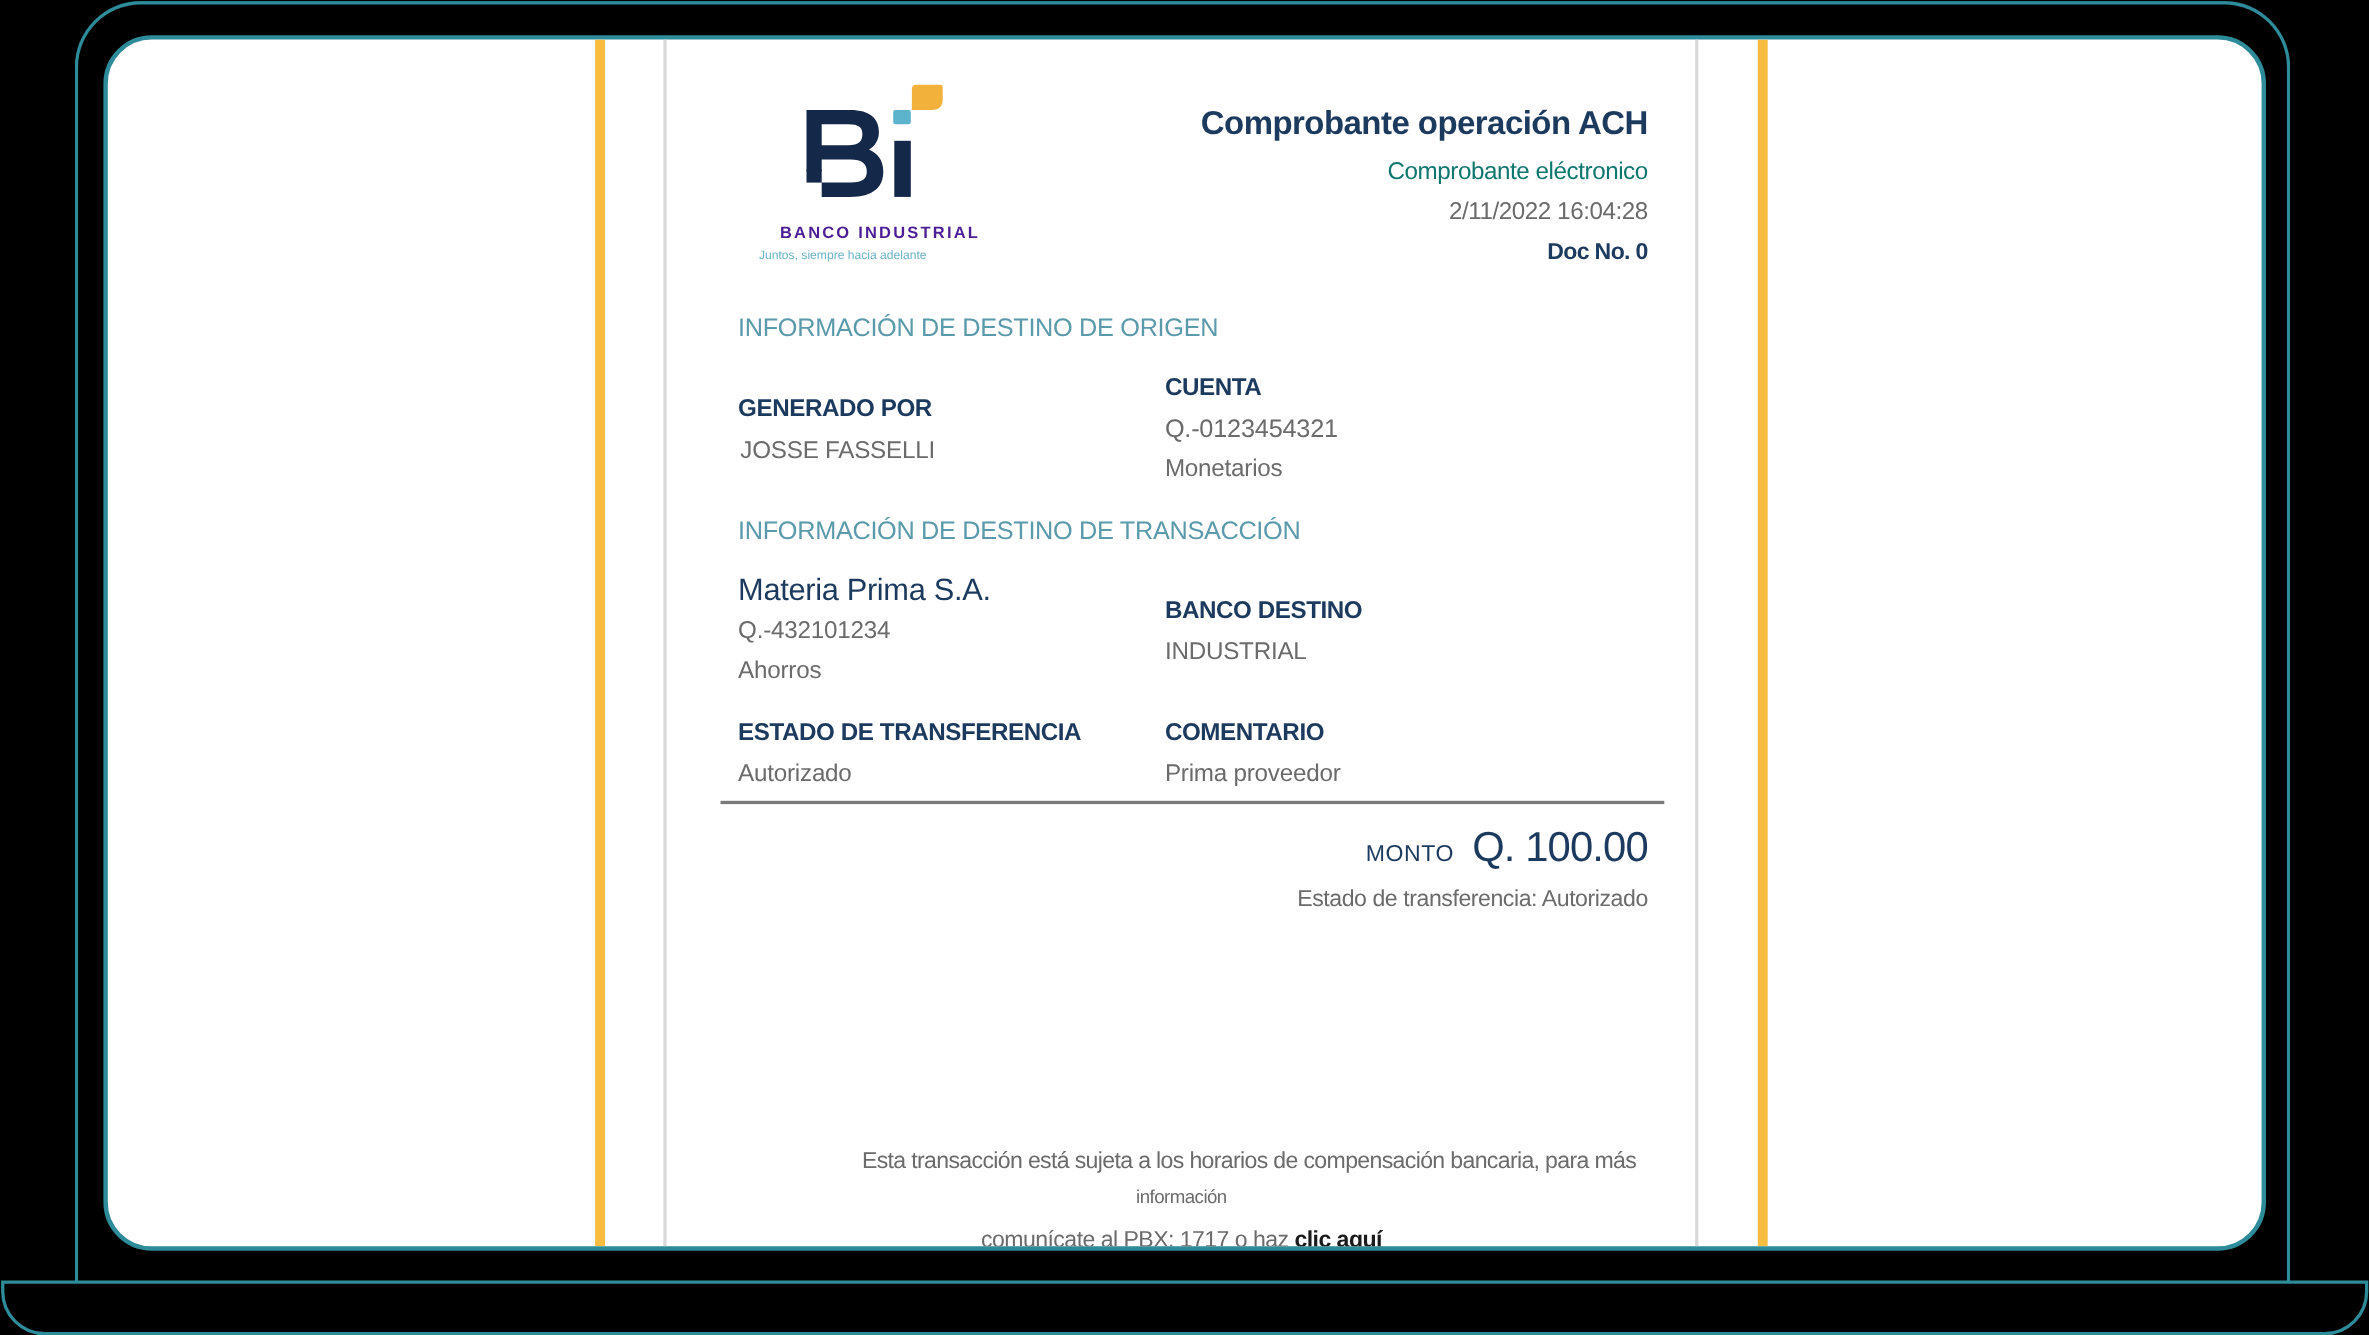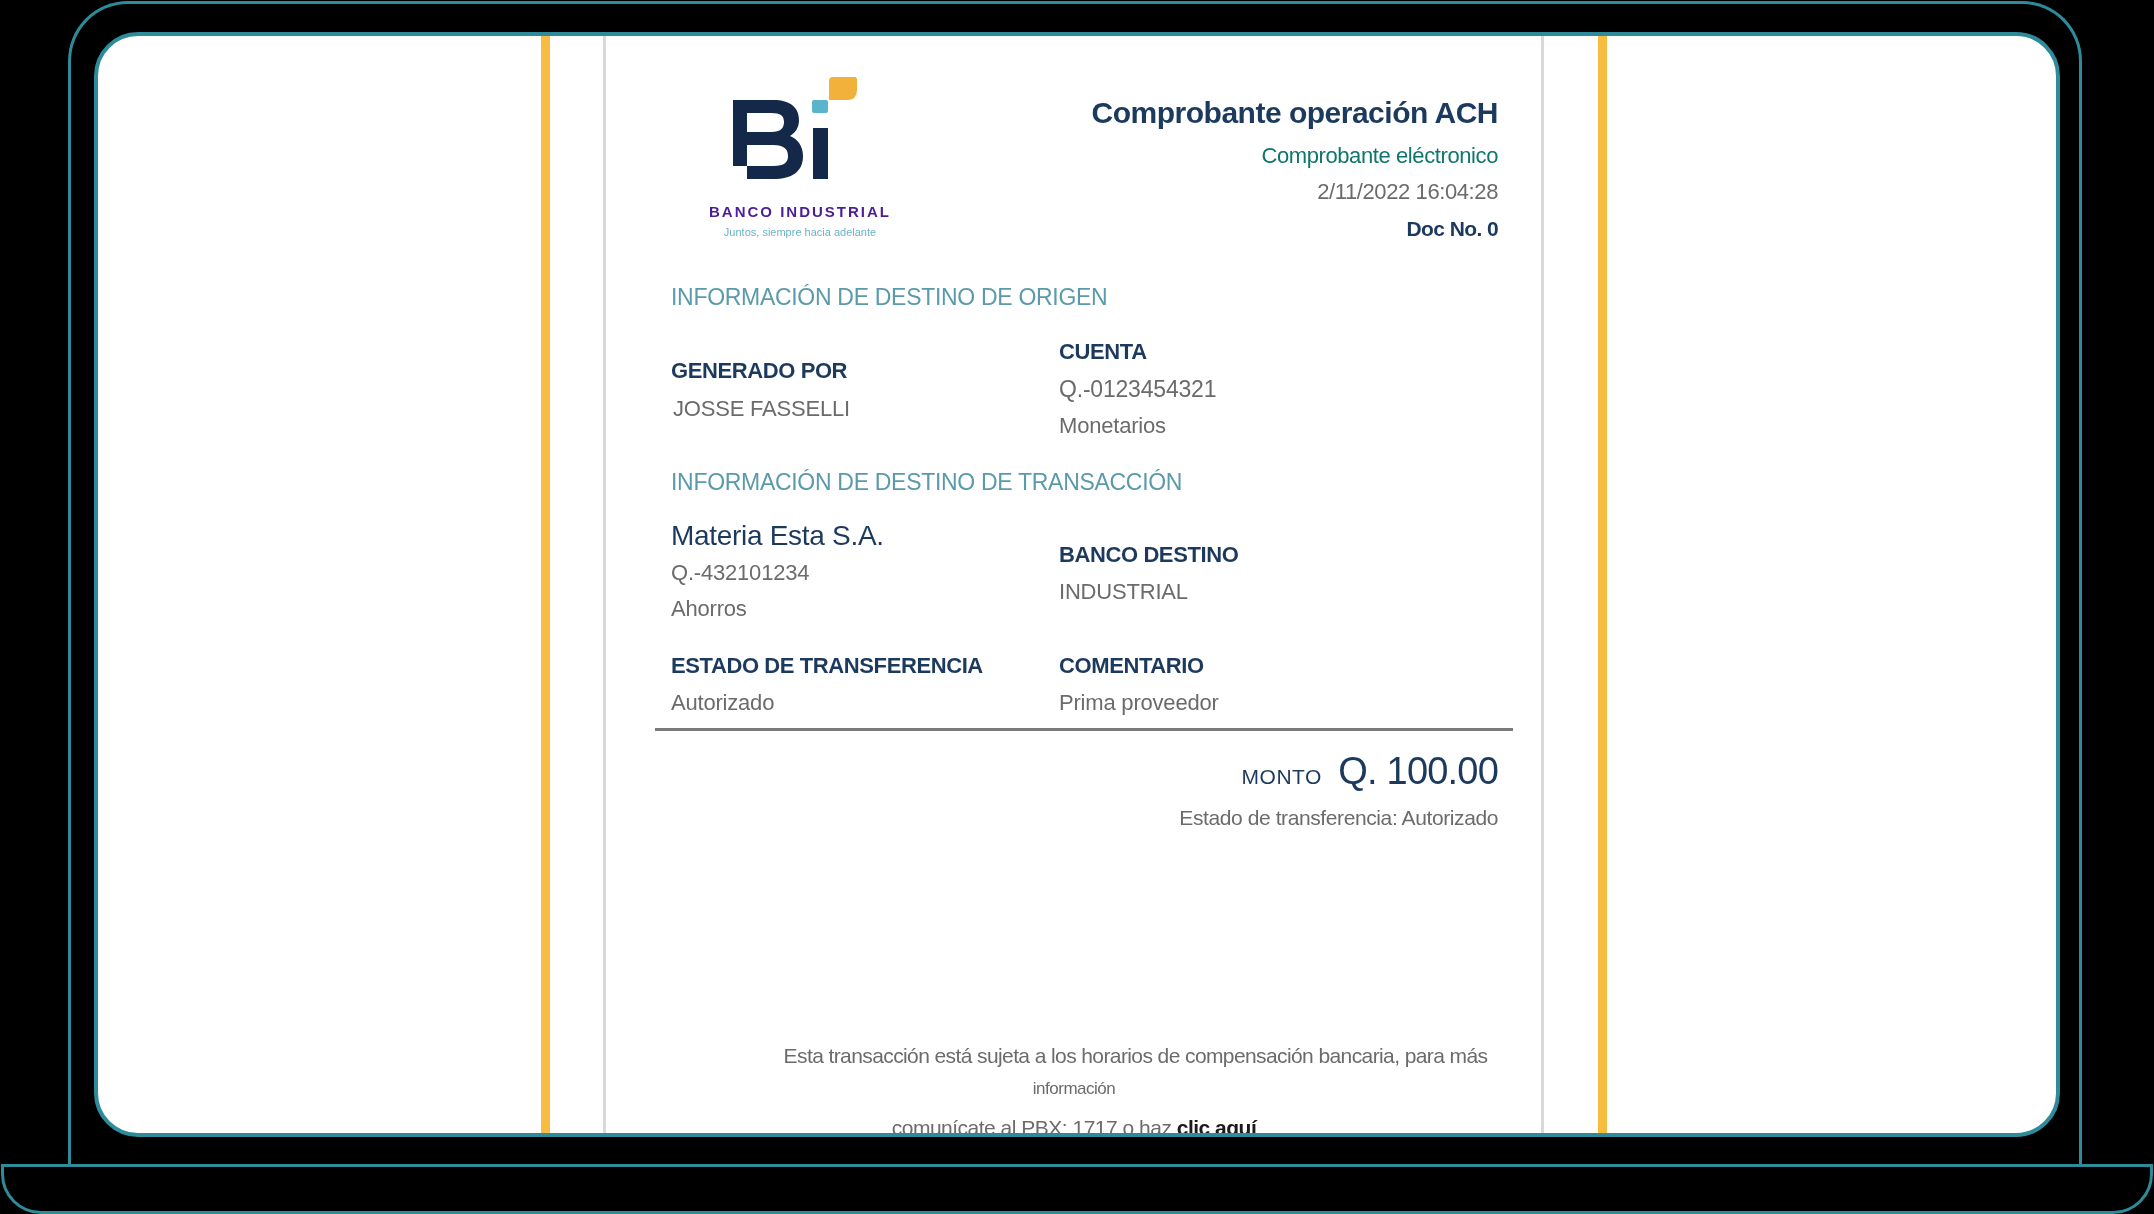--- a/index.html
+++ b/index.html
@@ -52,36 +52,36 @@
 
       <svg width="140" height="110" viewBox="0 0 140 110" style="position:absolute;left:0;top:0;">
         <path d="M0 24 H40 C58 24 66 32 66 44 C66 52 62 57 57 60 C64 63 70 69 70 80 C70 95 60 103 40 103 H14 V90 H40 C52 90 55 86 55 80 C55 73 51 69 40 69 H14 V56 H38 C48 56 51 52 51 46 C51 40 48 37 38 37 H14 V80 H0 Z" fill="#14284a"></path>
         <rect x="0" y="78" width="14" height="12" fill="#14284a"></rect>
         <rect x="80" y="52" width="15" height="51" fill="#14284a"></rect>
         <rect x="79" y="24" width="16" height="13" rx="2" fill="#5bb3cc"></rect>
         <path d="M96 5 Q96 1 100 1 H122 Q124 1 124 4 V14 Q124 24 114 24 H96 Z" fill="#f2b13a"></path>
       </svg>
     </div>
     <div class="abs" style="left:592px; top:167px; width:220px; text-align:center; font-size:15px; font-weight:bold; letter-spacing:2px; color:#4c1d95;">BANCO INDUSTRIAL</div>
-    <div class="abs" style="left:592px; top:190px; width:220px; text-align:center; font-size:11px; color:#6cb3c6;">Juntos, siempre hacia adelante</div>
+    <div class="abs" style="left:592px; top:190px; width:220px; text-align:left; font-size:11px; color:#6cb3c6;">Juntos, siempre hacia adelante</div>
 
     <div class="abs right navy" style="right:558px; top:60px; font-size:30px; font-weight:bold; letter-spacing:-0.5px;">Comprobante operación ACH</div>
     <div class="abs right teal" style="right:558px; top:107px; font-size:22px; letter-spacing:-0.4px;">Comprobante eléctronico</div>
     <div class="abs right gray" style="right:558px; top:143px; font-size:22px; letter-spacing:-0.4px;">2/11/2022 16:04:28</div>
     <div class="abs right navy" style="right:558px; top:181px; font-size:21px; font-weight:bold; letter-spacing:-0.6px;text-align:center;">Doc No. 0</div>
 
     <div class="abs section" style="left:573px; top:248px;">INFORMACIÓN DE DESTINO DE ORIGEN</div>
     <div class="abs label" style="left:573px; top:322px;">GENERADO POR</div>
     <div class="abs value" style="left:575px; top:360px;">JOSSE FASSELLI</div>
     <div class="abs label" style="left:961px; top:303px;">CUENTA</div>
     <div class="abs value" style="left:961px; top:340px; font-size:23px;">Q.-0123454321</div>
     <div class="abs value" style="left:961px; top:377px;">Monetarios</div>
 
     <div class="abs section" style="left:573px; top:433px;">INFORMACIÓN DE DESTINO DE TRANSACCIÓN</div>
-    <div class="abs navy" style="left:573px; top:484px; font-size:28px; letter-spacing:-0.3px;">Materia Esta S.A.</div>
+    <div class="abs navy" style="left:573px; top:484px; font-size:28px; letter-spacing:-0.3px;">Materia Prima S.A.</div>
     <div class="abs value" style="left:573px; top:524px;">Q.-432101234</div>
     <div class="abs value" style="left:573px; top:560px;">Ahorros</div>
     <div class="abs label" style="left:961px; top:506px;">BANCO DESTINO</div>
     <div class="abs value" style="left:961px; top:543px;text-align:center;">INDUSTRIAL</div>
 
     <div class="abs label" style="left:573px; top:617px;">ESTADO DE TRANSFERENCIA</div>
     <div class="abs value" style="left:573px; top:654px;">Autorizado</div>
     <div class="abs label" style="left:961px; top:617px;">COMENTARIO</div>
     <div class="abs value" style="left:961px; top:654px;">Prima proveedor</div>
 

